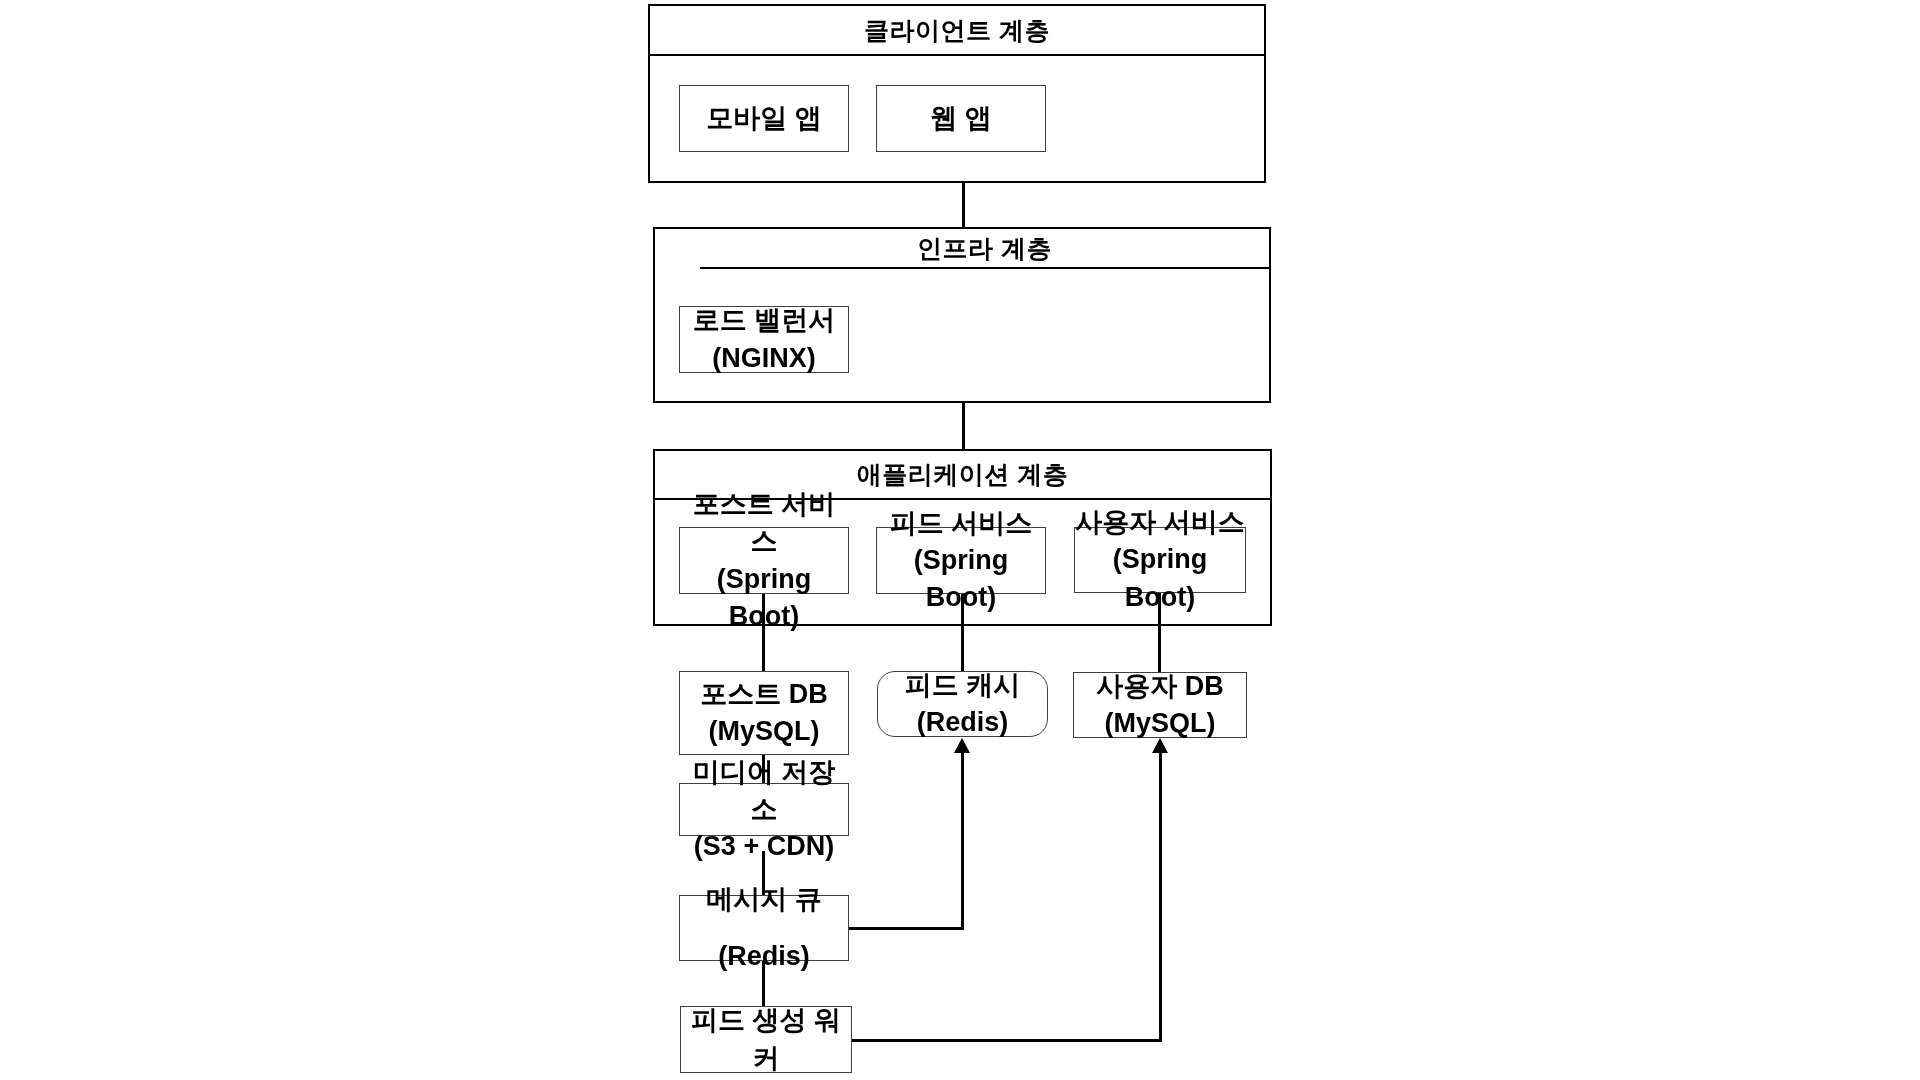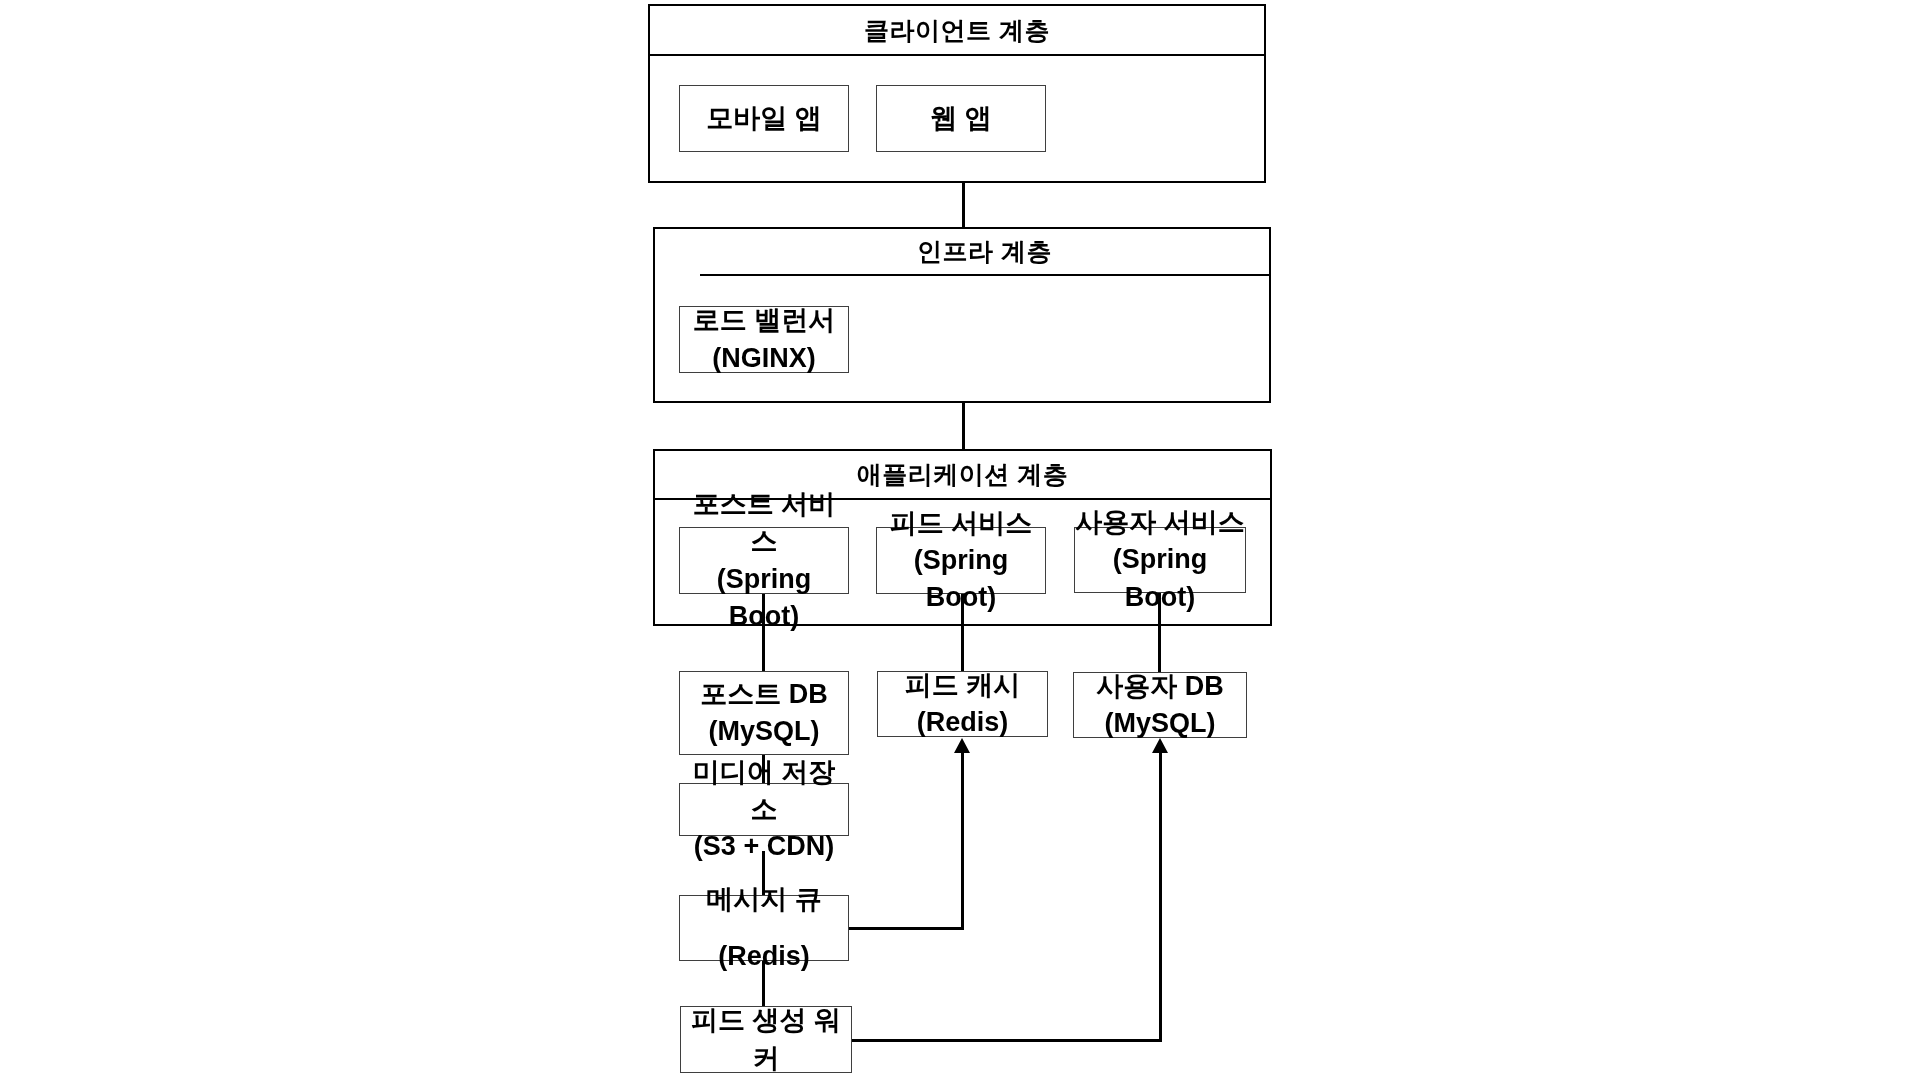--- a/index.html
+++ b/index.html
@@ -31,21 +31,21 @@
     align-items: center;
     justify-content: center;
     font-size: 25px;
     font-weight: 700;
     letter-spacing: 0.5px;
   }
 
   .layer-client { left: 648px; top: 4px;   width: 618px; height: 179px; }
   .layer-client .layer-header { height: 50px; }
   .layer-infra  { left: 653px; top: 227px; width: 618px; height: 176px; }
-  .layer-infra .layer-header { height: 47px; margin-left: 45px; }
+  .layer-infra .layer-header { height: 40px; margin-left: 45px; }
   .layer-app    { left: 653px; top: 449px; width: 619px; height: 177px; }
   .layer-app .layer-header { height: 49px; }
 
   
   .node {
     position: absolute;
     border: 1.5px solid #3f3f3f;
     background: #ffffff;
     display: flex;
     flex-direction: column;
@@ -59,21 +59,21 @@
   }
 
   .node-mobile-app    { left: 679px;  top: 85px;   width: 170px; height: 67px; }
   .node-web-app       { left: 876px;  top: 85px;   width: 170px; height: 67px; }
   .node-load-balancer { left: 679px;  top: 306px;  width: 170px; height: 67px; }
   .node-api-gateway   { left: 876px;  top: 306px;  width: 170px; height: 67px; }
   .node-post-service  { left: 679px;  top: 527px;  width: 170px; height: 67px; }
   .node-feed-service  { left: 876px;  top: 527px;  width: 170px; height: 67px; }
   .node-user-service  { left: 1074px; top: 527px;  width: 172px; height: 66px; }
   .node-post-db       { left: 679px;  top: 671px;  width: 170px; height: 84px; }
-  .node-feed-cache    { left: 877px;  top: 671px;  width: 171px; height: 66px; }
+  .node-feed-cache    { left: 877px;  top: 671px;  width: 171px; height: 66px; border-radius: 18px; }
   .node-user-db       { left: 1073px; top: 672px;  width: 174px; height: 66px; }
   .node-media-storage { left: 679px;  top: 747px;  width: 170px; height: 53px; margin-top: 36px; }
   .node-message-queue { left: 679px;  top: 895px;  width: 170px; height: 66px; gap: 20px; }
   .node-feed-worker   { left: 680px;  top: 1006px; width: 172px; height: 67px; }
 
   
   .vline {
     position: absolute;
     width: 2.5px;
     background: #000000;

